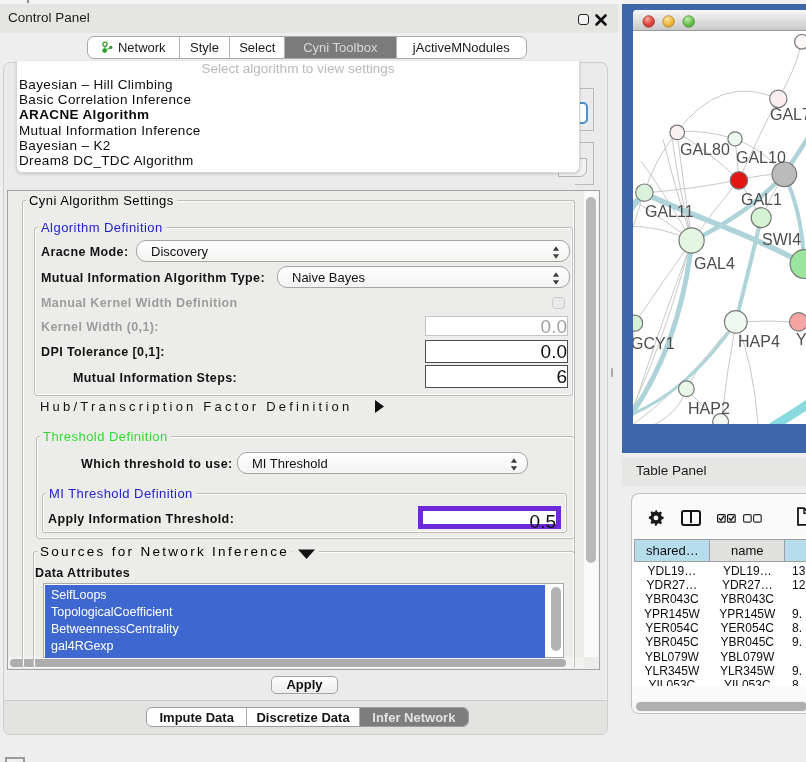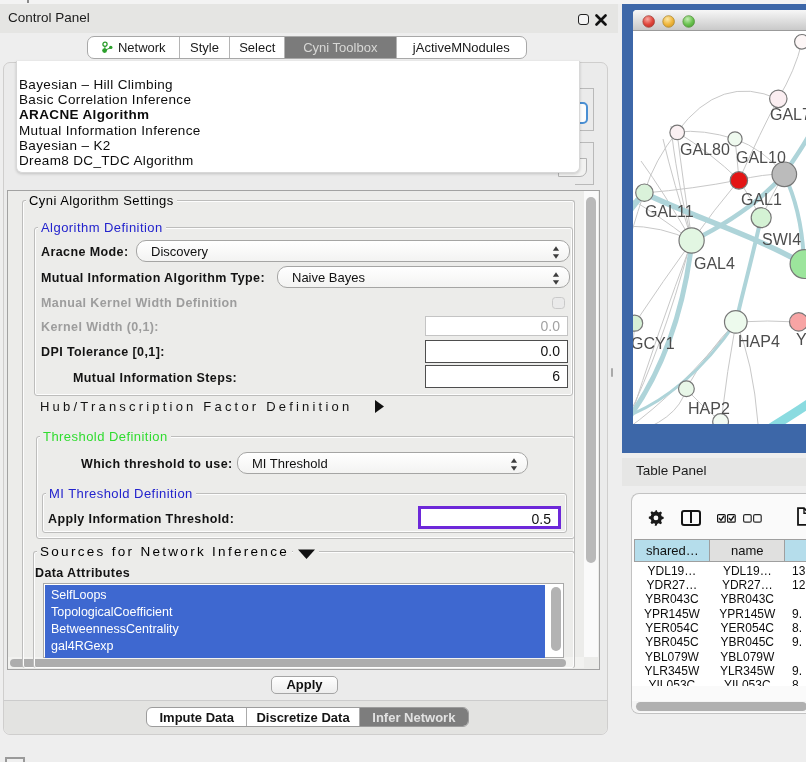--- a/index.html
+++ b/index.html
@@ -46,21 +46,21 @@
 
   .blab { position:absolute; font-size:12.5px; font-weight:bold; color:#131313; white-space:nowrap; letter-spacing:0.4px; }
   .gray { color:#9d9d9d !important; }
   .plain { font-weight:normal; font-size:13px; }
 
   
   .combo { position:absolute; background:linear-gradient(#ffffff,#f3f3f2); border:1px solid #a5a5a4; border-radius:10px; font-size:13px; color:#111; }
   .combo .cv { position:absolute; left:14px; top:3px; }
   .combo .arr { position:absolute; right:9px; top:4.5px; width:8px; height:13px; }
 
-  .tf { position:absolute; background:#ffffff; font-size:14px; color:#111; text-align:right; padding-right:7px; }
+  .tf { position:absolute; background:#ffffff; font-size:19px; color:#111; text-align:right; }
 
   .cklist { position:absolute; left:43px; top:583px; width:521px; height:75px; background:#ffffff; border:1px solid #a9a9a9; }
   .cklist .sel { position:absolute; left:1px; top:1px; width:500px; height:73px; background:#3e68d0; }
   .cklist .it { position:absolute; left:7px; color:#ffffff; font-size:12.5px; white-space:nowrap; }
   .cklist .sb { position:absolute; left:507px; top:3px; width:10px; height:64px; background:#b3b3b3; border-radius:5px; }
 
   
   #applybtn { left:271px; top:676px; width:67px; height:18px; background:linear-gradient(#ffffff,#ededed); border:1px solid #a5a5a5; border-radius:5px; font-size:13px; font-weight:600; color:#111; text-align:center; line-height:16px; }
   #botstrip { left:4px; top:700px; width:603px; height:34px; background:#e3e3e1; border-top:1px solid #cccccc; border-radius:0 0 7px 7px; }
   #btabs { left:146px; top:707px; width:323px; height:20px; background:#ffffff; border:1px solid #9c9c9c; border-radius:6px; overflow:hidden; display:flex; }
@@ -181,21 +181,21 @@
     <svg class="arr" viewBox="0 0 9 14">
       <path d="M4.5 0 L8 5 L1 5 Z" fill="#3d3d3d"></path>
       <path d="M4.5 14 L8 9 L1 9 Z" fill="#3d3d3d"></path>
     </svg>
   </div>
 
 <div class="grp" style="left:42px; top:493px; width:525px; height:40px;"></div>
 <div class="grp-lab blue" style="left:46px; top:486px;">MI Threshold Definition</div>
 
 <div class="blab" style="left:48px; top:512px;">Apply Information Threshold:</div>
-<div class="tf" style="left:418px; top:506px; width:143px; height:23px; border:3px solid #6d28d9; line-height:21px;">0.5</div>
+<div class="tf" style="left:418px; top:506px; width:143px; height:23px; border:5px solid #6d28d9; line-height:21px;">0.5</div>
 
 <div class="grp" style="left:33px; top:551px; width:542px; height:117px; border-bottom:none;"></div>
 <div class="grp-lab plain" style="left:37px; top:544px; letter-spacing:2.3px; font-size:13.5px;">Sources for Network Inference</div>
 <svg class="abs" style="left:293px; top:547px;" width="26" height="14" viewBox="0 0 26 14">
     <rect x="0" y="0" width="26" height="14" fill="#ececea"></rect>
     <path d="M5 2.5 L22 2.5 L13.5 12 Z" fill="#111"></path>
   </svg>
 
 <div class="blab" style="left:35px; top:566px;">Data Attributes</div>
 <div class="cklist">
@@ -209,20 +209,21 @@
 
 <div class="abs" id="botstrip"></div>
 <div class="abs" id="applybtn">Apply</div>
 <div class="abs" id="btabs">
   <div class="seg" style="width:101px;">Impute Data</div>
   <div class="seg" style="width:113px;">Discretize Data</div>
   <div class="seg dark" style="width:109px;">Infer Network</div>
 </div>
 
 <div class="abs" id="popup">
+  <div class="hint">Select algorithm to view settings</div>
   <div class="li" style="top:16px;">Bayesian – Hill Climbing</div>
   <div class="li" style="top:31.2px;">Basic Correlation Inference</div>
   <div class="li" style="top:46.4px; font-weight:bold;">ARACNE Algorithm</div>
   <div class="li" style="top:61.6px;">Mutual Information Inference</div>
   <div class="li" style="top:76.8px;">Bayesian – K2</div>
   <div class="li" style="top:92px;">Dream8 DC_TDC Algorithm</div>
 </div>
 
 <div class="abs" id="bframe"></div>
 <div class="abs" id="macwin">

